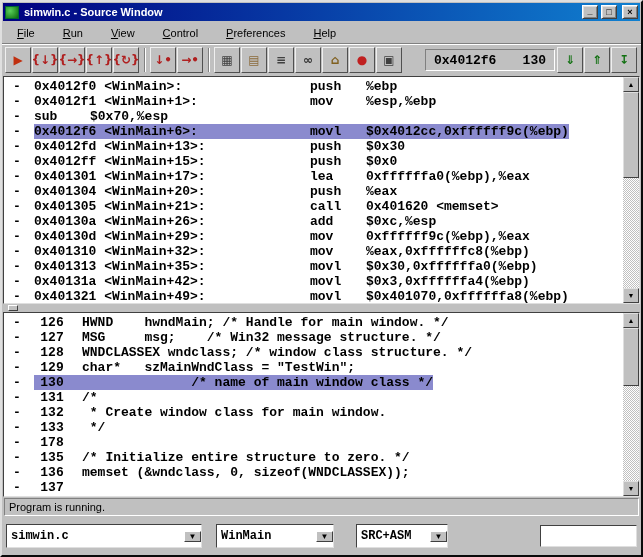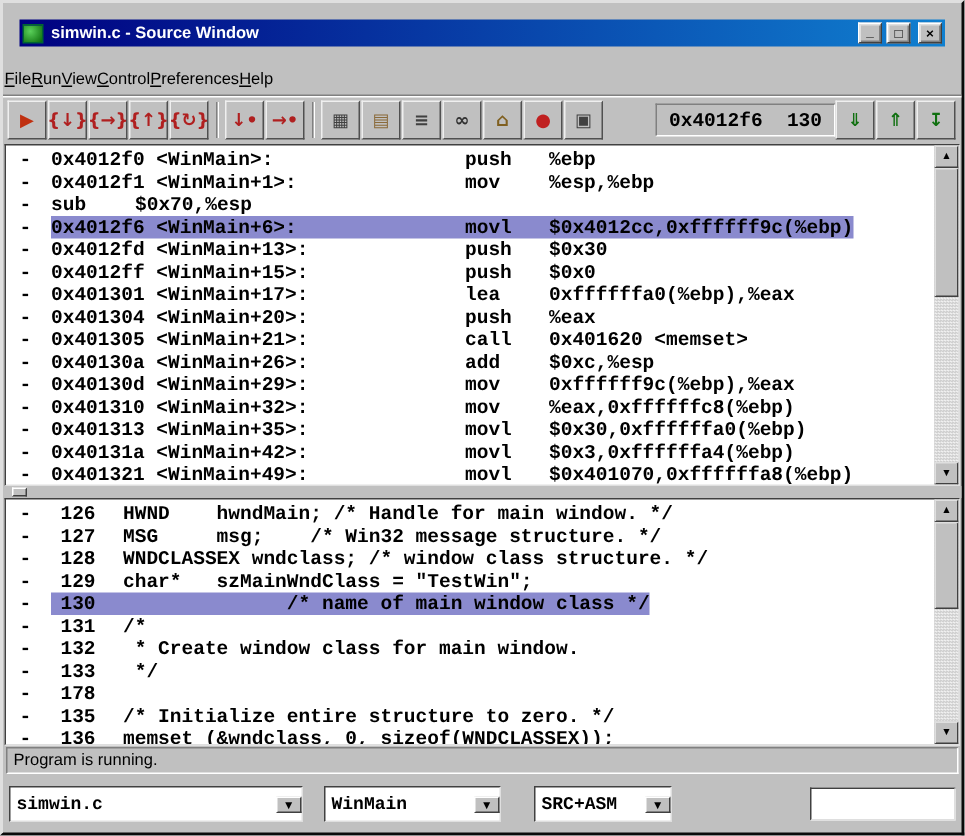--- a/index.html
+++ b/index.html
@@ -2,43 +2,43 @@
 <html style="--hl: #8a8ace; --tb1: #000080; --tb2: #1080d0;"><head>
 <meta charset="utf-8">
 <style>
   :root{ --hl:#8a8ace; --tb1:#000080; --tb2:#1080d0; }
   *{box-sizing:border-box;margin:0;padding:0}
   html,body{margin:0}
   body{width:643px;height:557px;overflow:hidden;background:#c0c0c0;font-family:"Liberation Sans",sans-serif}
   .window{width:643px;height:557px;display:flex;flex-direction:column;background:#c0c0c0;
           border:2px solid;border-color:#dfdfdf #0a0a0a #0a0a0a #dfdfdf}
   
-  .titlebar{height:18px;min-height:18px;margin:11px;display:flex;align-items:center;gap:3px;
+  .titlebar{height:18px;min-height:18px;margin:1px;display:flex;align-items:center;gap:3px;
             background:linear-gradient(90deg,var(--tb1),var(--tb2));padding:1px 2px}
   .app-icon{width:14px;height:13px;flex:none;border:1px solid #063;
             background:radial-gradient(circle at 35% 35%,#5ad05a,#0a6a0a)}
   .title-text{flex:1;color:#fff;font-weight:bold;font-size:11px;padding-left:2px;white-space:nowrap}
   .win-btn{width:16px;height:14px;flex:none;background:#c0c0c0;color:#000;cursor:default;
            border:1px solid;border-color:#fff #404040 #404040 #fff;
            box-shadow:inset 1px 1px 0 #dfdfdf,inset -1px -1px 0 #808080;
            display:flex;align-items:center;justify-content:center;font:bold 9px "Liberation Sans",sans-serif}
   .win-btn.minb{align-items:flex-end;padding-bottom:2px}
   .win-btn.closeb{margin-left:2px}
   
   .menubar{height:21px;min-height:21px;display:flex;align-items:center;font-size:11px;padding:0 1px}
-  .menu-item{padding:3px 0;white-space:nowrap}
+  .menu-item{padding:3px 14px;white-space:nowrap}
   
   .toolbar{height:33px;min-height:33px;display:flex;align-items:center;padding:2px 3px;
            border-top:1px solid #808080;box-shadow:inset 0 1px 0 #fff}
   .tool-group{display:flex;align-items:center}
   .tool-btn{width:26px;height:26px;flex:none;display:flex;align-items:center;justify-content:center;
             background:#c0c0c0;border:1px solid;border-color:#efefef #505050 #505050 #efefef;margin-right:1px}
   .tool-glyph{font:bold 12px "DejaVu Sans",sans-serif;line-height:1;white-space:nowrap}
   .tool-sep{width:0;height:24px;border-left:1px solid #808080;border-right:1px solid #fff;margin:0 4px}
-  .addr-display{margin-left:34px;height:22px;width:130px;padding:0 8px;
+  .addr-display{margin-left:22px;height:22px;width:130px;padding:0 8px;
                 display:flex;align-items:center;justify-content:space-between;background:#c0c0c0;
                 border:1px solid;border-color:#808080 #fff #fff #808080;
                 font:bold 13px "Liberation Mono","DejaVu Sans Mono",monospace}
   .tb-spacer{flex:1}
   
   .pane{background:#fff;border:1px solid;border-color:#404040 #dfdfdf #dfdfdf #404040;
         display:flex;overflow:hidden;margin:0 1px}
   .pane-asm{height:228px;min-height:228px}
   .pane-src{flex:1}
   .pane-content{flex:1;overflow:hidden;padding-top:2px}

